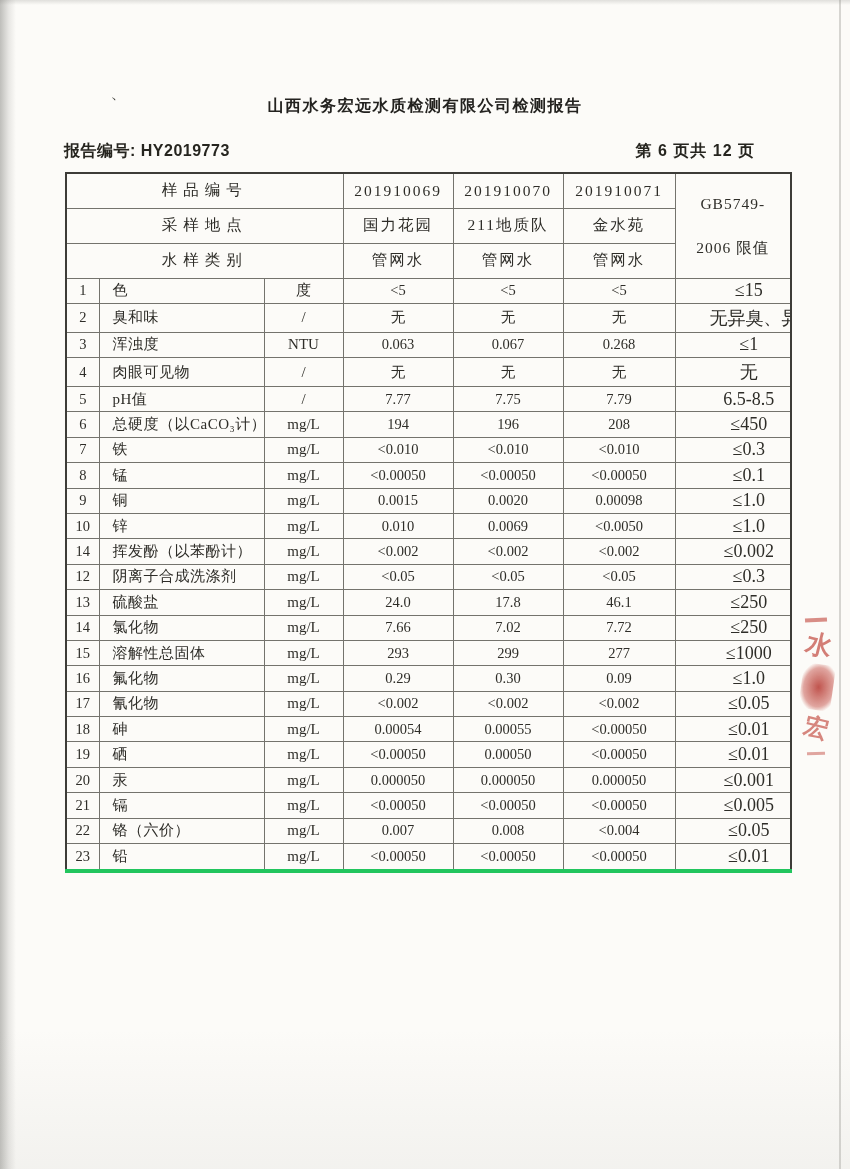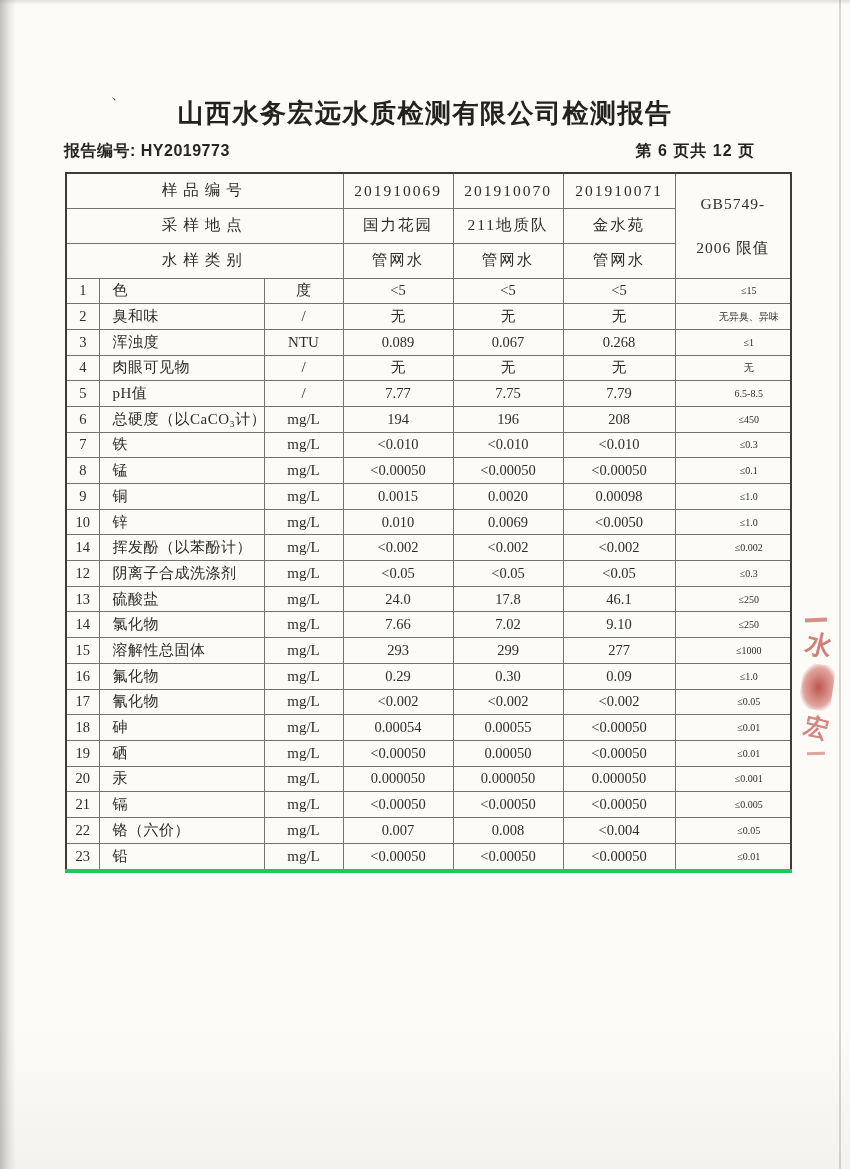--- a/index.html
+++ b/index.html
@@ -29,21 +29,21 @@
     background:linear-gradient(to bottom, rgba(175,175,170,0), rgba(175,175,170,.12));
   }
   .stray{
     position:absolute;left:110px;top:84px;
     font-size:15px;color:#3a3a36;transform:rotate(-8deg);
   }
   .title{
     position:absolute;left:0;right:0;top:96px;margin:0;
     text-align:center;
     font-family:"Liberation Sans","DejaVu Sans",sans-serif;
-    font-weight:700;font-size:26px;letter-spacing:1.5px;color:#23221f;
+    font-weight:700;font-size:16px;letter-spacing:1.5px;color:#23221f;
   }
   .meta{
     position:absolute;left:64px;right:95px;top:141px;
     display:flex;justify-content:space-between;align-items:baseline;
     font-family:"Liberation Sans","DejaVu Sans",sans-serif;
     font-weight:600;font-size:16px;color:#26251f;
   }
   .meta .report-no{letter-spacing:.5px;}
   .meta .page-num{letter-spacing:1px;}
   
@@ -62,21 +62,21 @@
   }
   table.results{border:2px solid #3d3c38;}
   thead tr{height:35px;}
   thead td{font-size:15.5px;letter-spacing:2px;}
   td.hlabel{letter-spacing:6px;}
   td.limit-head{font-size:15.5px;letter-spacing:1px;}
   td.limit-head .l1,.limit-head .l2{line-height:22px;}
   td.limit-head .l1{margin-bottom:22px;}
   tbody td.item{text-align:left;padding-left:13px;letter-spacing:.5px;}
   tbody td.num{font-size:14.5px;}
-  tbody td.limit{font-size:10px;padding-left:34px;}
+  tbody td.limit{font-size:18px;padding-left:34px;}
   tbody tr:last-child td{border-bottom:4px solid #22c55e;}
   
   .seal{
     position:absolute;left:801px;top:616px;width:36px;height:150px;
     color:#c0443a;filter:blur(.4px);opacity:.85;
     font-family:"Liberation Serif","DejaVu Serif",serif;
   }
   .seal .dash{
     position:absolute;left:4px;top:2px;width:22px;height:4px;
     background:rgba(192,68,58,.7);transform:rotate(-3deg);
@@ -169,21 +169,21 @@
           <td>/</td>
           <td class="num">无</td>
           <td class="num">无</td>
           <td class="num">无</td>
           <td class="limit">无异臭、异味</td>
         </tr>
         <tr>
           <td class="num">3</td>
           <td class="item">浑浊度</td>
           <td>NTU</td>
-          <td class="num">0.089</td>
+          <td class="num">0.063</td>
           <td class="num">0.067</td>
           <td class="num">0.268</td>
           <td class="limit">≤1</td>
         </tr>
         <tr>
           <td class="num">4</td>
           <td class="item">肉眼可见物</td>
           <td>/</td>
           <td class="num">无</td>
           <td class="num">无</td>
@@ -270,21 +270,21 @@
           <td class="num">17.8</td>
           <td class="num">46.1</td>
           <td class="limit">≤250</td>
         </tr>
         <tr>
           <td class="num">14</td>
           <td class="item">氯化物</td>
           <td>mg/L</td>
           <td class="num">7.66</td>
           <td class="num">7.02</td>
-          <td class="num">9.10</td>
+          <td class="num">7.72</td>
           <td class="limit">≤250</td>
         </tr>
         <tr>
           <td class="num">15</td>
           <td class="item">溶解性总固体</td>
           <td>mg/L</td>
           <td class="num">293</td>
           <td class="num">299</td>
           <td class="num">277</td>
           <td class="limit">≤1000</td>

